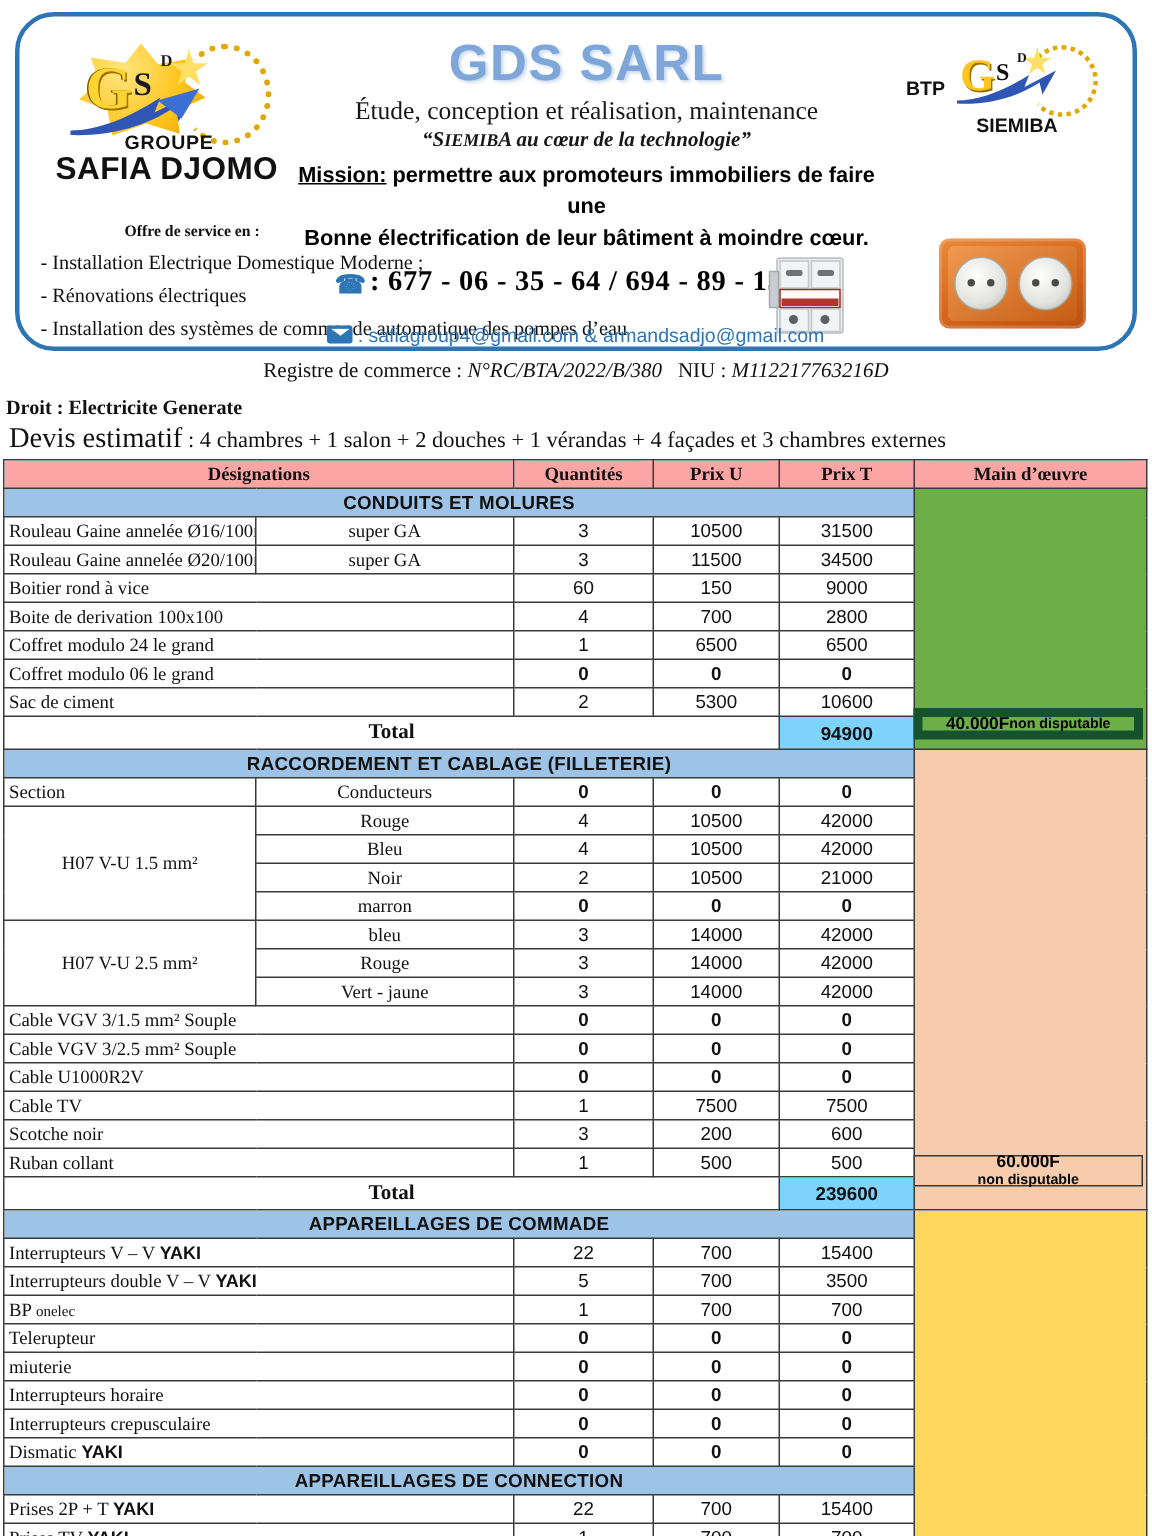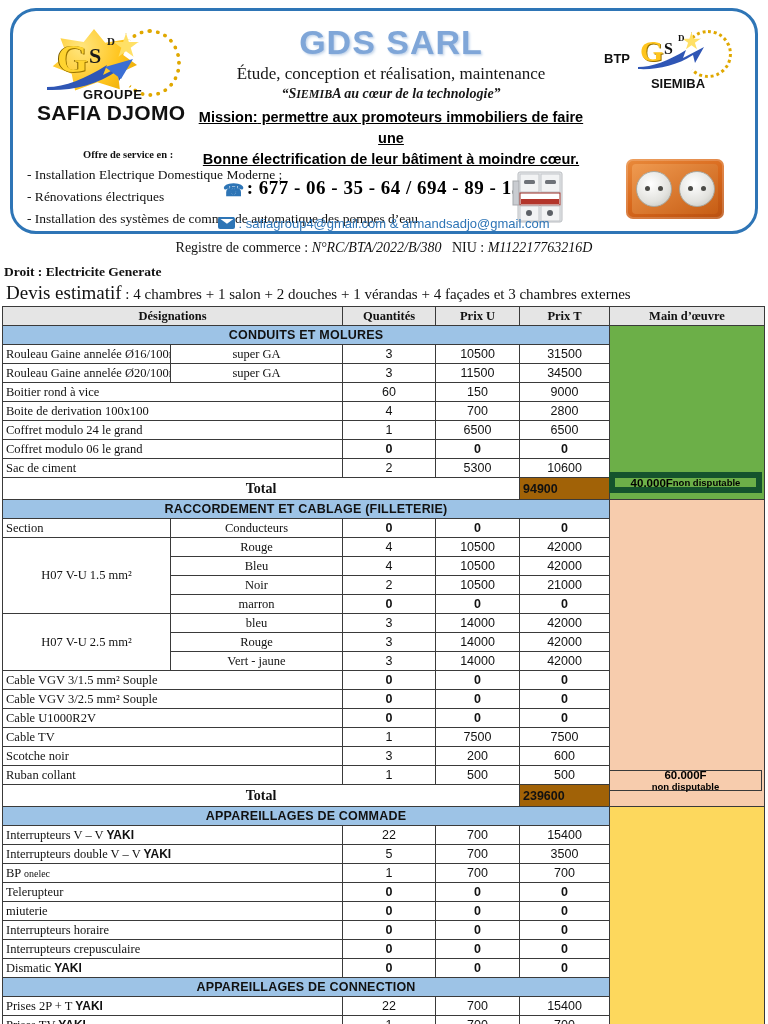--- a/index.html
+++ b/index.html
@@ -89,21 +89,21 @@
   }
   .tagline1 {
     font: 17px "Liberation Serif", serif; color: #171717; margin: 2px 0 0 0;
   }
   .tagline2 {
     font: italic bold 14px "Liberation Serif", serif; color: #171717; margin: 2px 0 0 0;
   }
   .tagline2 .sc { font-size: 12px; }
   .mission {
     font: bold 14.5px "Liberation Sans", sans-serif; color: #000;
-    margin: 5px 0 0 0; line-height: 1.45; text-decoration: underline;
+    margin: 5px 0 0 0; line-height: 1.45;
   }
   .mission u { text-decoration: underline; }
   .phone-line {
     margin-top: 7px;
     font: bold 19px "Liberation Serif", serif; color: #000;
     letter-spacing: .5px;
   }
   .phone-ico {
     display: inline-block; vertical-align: -2px; margin-right: 2px;
     color: #2E75B6; font-size: 17px;
@@ -243,21 +243,21 @@
   col.c-desig2 { width: 172px; }
   col.c-qte    { width: 93px; }
   col.c-pu     { width: 84px; }
   col.c-pt     { width: 90px; }
   col.c-mo     { width: 155px; }
 
   thead th {
     font: bold 15px "Liberation Serif", serif;
     text-align: center;
     height: 22px;
-    background: #e5e5e5;
+    background: #fca5a5;
     border: 1px solid #000;
   }
   th.pu-head { border: 2px solid #000; }
 
   .sec-head td {
     background: #9DC3E6;
     font: bold 11.5px "Liberation Sans", sans-serif;
     text-align: center;
     letter-spacing: .2px;
     height: 18px;
@@ -266,21 +266,21 @@
   td.zero { color: #FF0000; font-weight: bold; }
   td.desig { text-align: left; font-size: 13px; }
   td.sub   { text-align: center; font-size: 13px; }
   td.sect-label { text-align: center; font-size: 13px; vertical-align: bottom; padding-bottom: 1px; }
 
   tr.total-row td.total-label {
     text-align: center; font: bold 14px "Liberation Serif", serif;
     height: 22px;
   }
   td.total-val {
-    background: #a16207; 
+    background: #7dd3fc; text-align: center;
     font: bold 14px "Liberation Sans", sans-serif; color: #000;
   }
   td.mo-green  { background: #6CAF48; }
   td.mo-peach  { background: #F7CCAD; }
   td.mo-yellow { background: #FDD85D; }
   .yaki { font-family: "Liberation Sans", sans-serif; font-weight: bold; font-size: 12px; }
   .small-sub { font-size: 10px; }
 </style>
 </head>
 <body>

